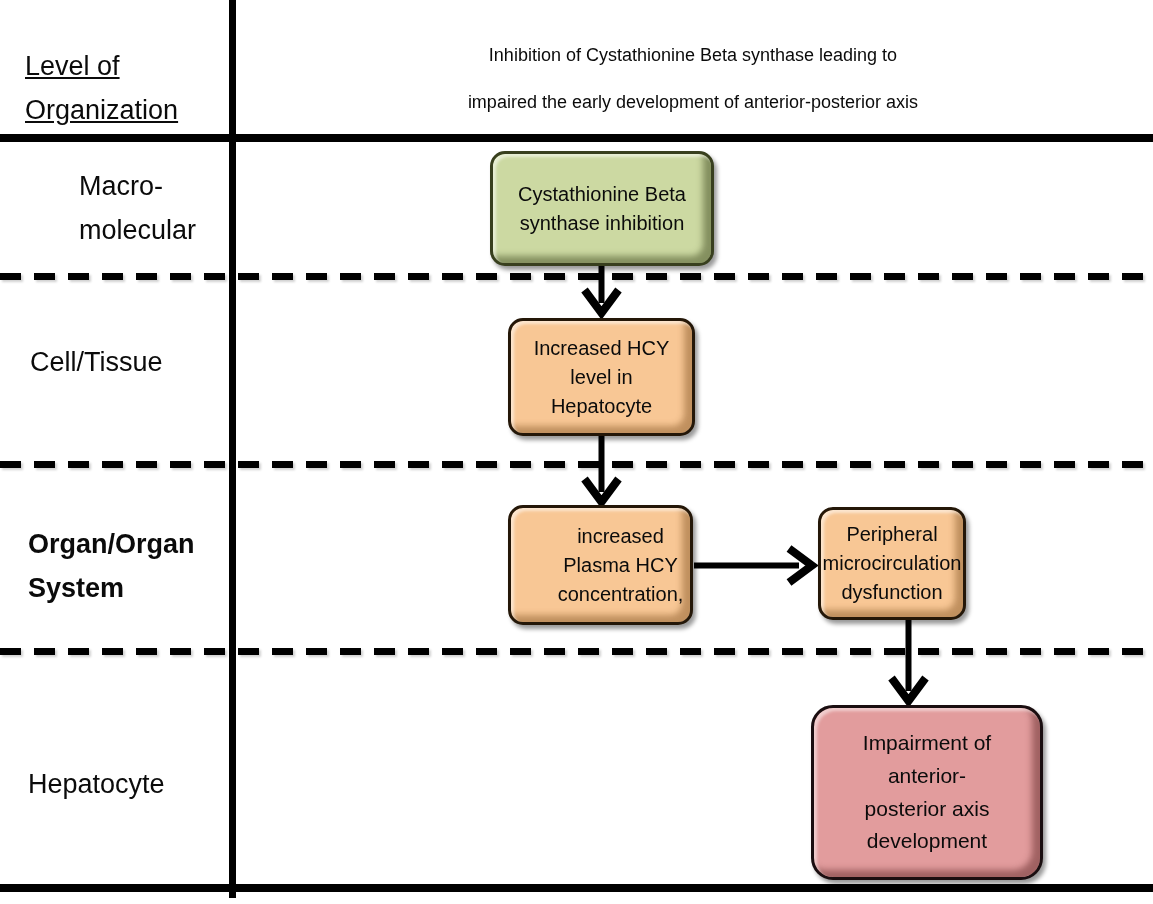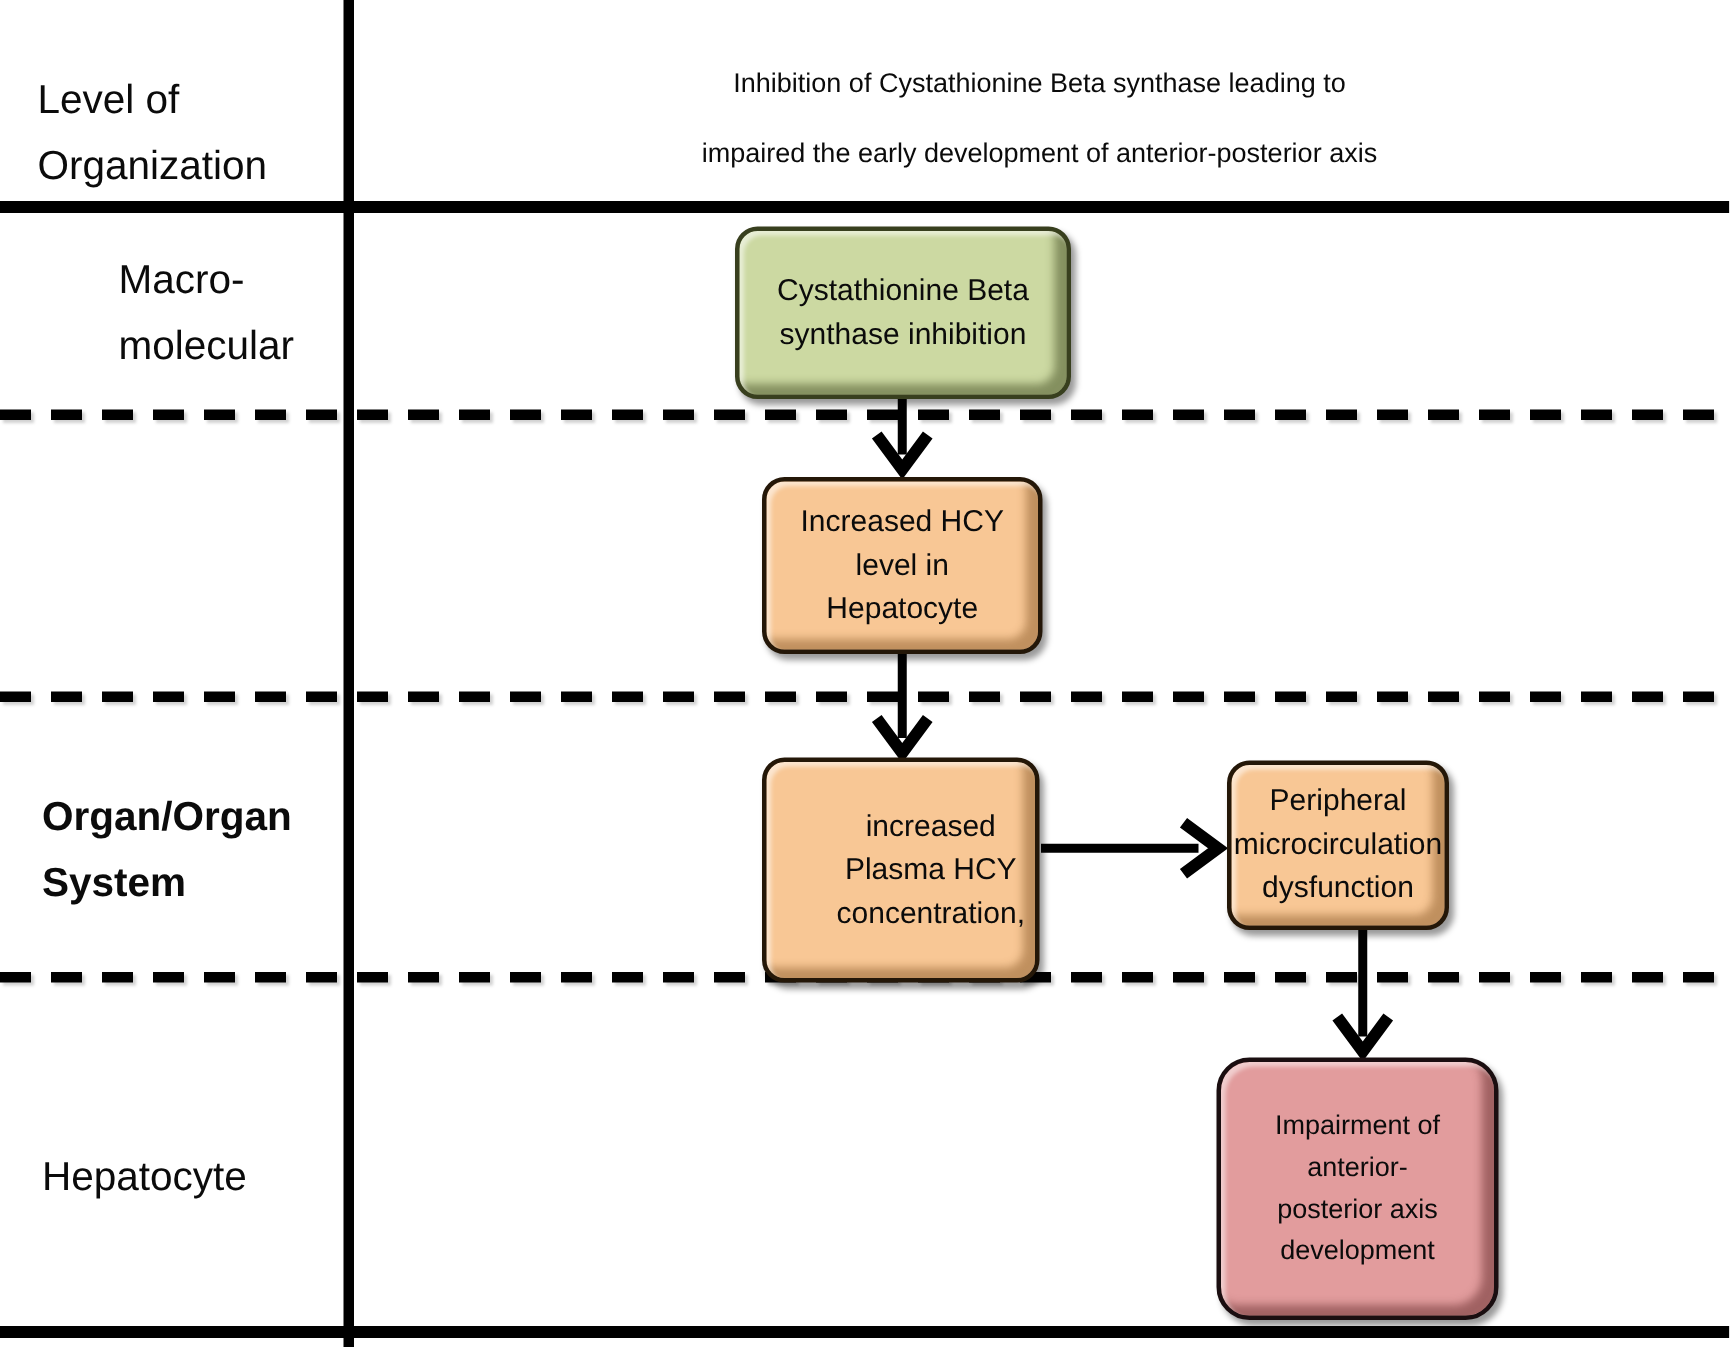--- a/index.html
+++ b/index.html
@@ -15,21 +15,21 @@
   .dashed{
     position:absolute;left:0;width:1153px;height:7px;
     background:repeating-linear-gradient(to right,#000 0 21px,transparent 21px 34px);
     filter:drop-shadow(2px 2px 1px rgba(0,0,0,0.18));
   }
   .dashed.d1{top:273px;}
   .dashed.d2{top:461px;}
   .dashed.d3{top:648px;}
   
   .axis-label{position:absolute;font-size:27px;line-height:44px;white-space:pre-line;}
-  .lbl-levelhdr{left:25px;top:44px;}
+  .lbl-levelhdr{left:25px;top:44px;text-decoration:underline;}
   .lbl-macro{left:35px;top:164px;margin-left:44px;}
   .lbl-cell{left:30px;top:340px;}
   .lbl-organ{left:28px;top:522px;font-weight:bold;}
   .lbl-individual{left:28px;top:762px;}
   .title{
     position:absolute;left:237px;top:32px;width:912px;text-align:center;
     font-size:18px;line-height:47px;white-space:pre-line;
   }
   
   .node{
@@ -43,25 +43,25 @@
                inset 3px 3px 3px rgba(255,255,255,0.55),
                inset -8px -7px 6px rgba(62,72,30,0.50);
   }
   .node-orange{
     background:#f8c795;border-color:#241708;
     box-shadow:3px 4px 4px rgba(0,0,0,0.40),
                inset 3px 3px 3px rgba(255,255,255,0.55),
                inset -8px -7px 6px rgba(125,78,28,0.45);
   }
   .node-o1{left:508px;top:318px;width:187px;height:118px;}
-  .node-o2{left:508px;top:505px;width:185px;height:150px;padding-left:40px;}
+  .node-o2{left:508px;top:505px;width:185px;height:120px;padding-left:40px;}
   .node-o3{left:818px;top:507px;width:148px;height:113px;}
   .node-red{
-    left:811px;top:705px;width:188px;height:175px;background:#e29c9d;border-color:#1a0e10;
-    border-radius:22px;font-size:18px;line-height:1.55;
+    left:811px;top:705px;width:232px;height:175px;background:#e29c9d;border-color:#1a0e10;
+    border-radius:22px;font-size:21px;line-height:1.55;
     box-shadow:3px 4px 4px rgba(0,0,0,0.40),
                inset 3px 3px 3px rgba(255,255,255,0.50),
                inset -8px -7px 6px rgba(95,40,40,0.50);
   }
   
   .arrows{position:absolute;left:0;top:0;width:1153px;height:904px;pointer-events:none;}
   .arrows path{stroke:#000;fill:none;}
   .shaft{stroke-width:6px;}
   .head{stroke-width:8px;stroke-linejoin:miter;}
 </style>
@@ -77,20 +77,21 @@
   <div class="dashed d2"></div>
   <div class="dashed d3"></div>
 
   <div class="axis-label lbl-levelhdr">Level of
 Organization</div>
   <div class="title">Inhibition of Cystathionine Beta synthase leading to
 impaired the early development of anterior-posterior axis</div>
 
   <div class="axis-label lbl-macro">Macro-
 molecular</div>
+  <div class="axis-label lbl-cell">Cell/Tissue</div>
   <div class="axis-label lbl-organ">Organ/Organ
 System</div>
   <div class="axis-label lbl-individual">Hepatocyte</div>
 
   <svg class="arrows" viewBox="0 0 1153 904">
     <g>
       <path class="shaft" d="M601.5 265 L601.5 303"></path>
       <path class="head" d="M584.5 290 L601.5 313 L618.5 290"></path>
     </g>
     <g>

